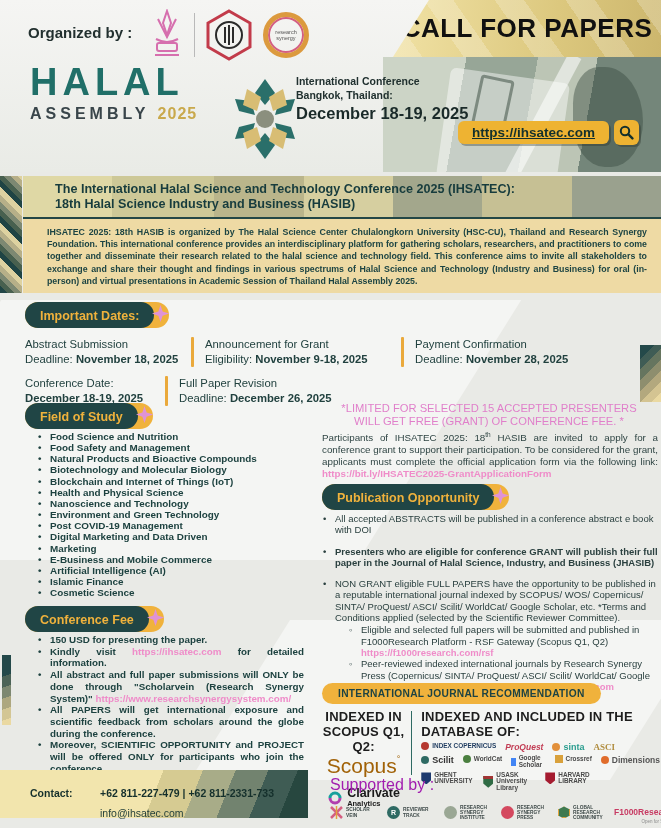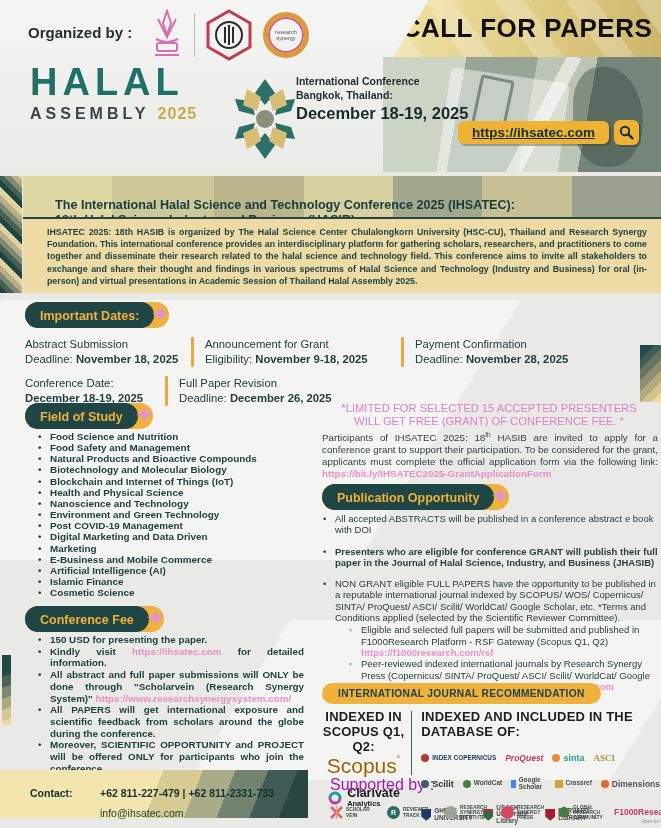--- a/index.html
+++ b/index.html
@@ -35,21 +35,21 @@
   .conf-info{position:absolute;left:296px;top:74px;line-height:14px}
   .conf-info .ci{font-size:10.5px;font-weight:700;color:#20302f}
   .conf-date{font-size:16.5px;font-weight:800;color:#1a2a29;margin-top:4px}
   .url-row{position:absolute;left:458px;top:120px;display:flex;gap:5px;align-items:center}
   .url-main{background:#eeb332;border-radius:6px;padding:4px 14px;font-weight:800;font-size:13.5px;
             color:#13302d;text-decoration:underline;white-space:nowrap;box-shadow:2px 2px 0 rgba(40,50,40,.35)}
   .url-mag{width:25px;height:25px;background:#eeb332;border-radius:6px;display:flex;align-items:center;justify-content:center;box-shadow:2px 2px 0 rgba(40,50,40,.35)}
   
   .edge-stripes{position:absolute;left:0;top:176px;width:22px;height:117px;
      background:repeating-linear-gradient(45deg,#1f4444 0 5px,#48604f 5px 10px,#7d8872 10px 15px,#b7af88 15px 20px,#ded2a0 20px 25px)}
-  .title-banner{position:absolute;left:23px;top:176px;width:638px;height:41px;padding:22px 0 0 32px;
+  .title-banner{position:absolute;left:23px;top:176px;width:638px;height:41px;padding:6px 0 0 32px;
      background:linear-gradient(90deg,#dfd8a5 0 14%,#cdc897 14% 30%,#bab58b 30% 44%,#d6cfa0 44% 58%,#a3a78c 58% 72%,#c6c094 72% 86%,#9aa18e 86% 100%)}
   .title-banner div{font-size:12.6px;font-weight:800;color:#173c3d;line-height:15px}
   .intro{position:absolute;left:23px;top:217px;width:638px;height:76px;background:#eedaa4;border-top:2px solid #234746;padding:7px 14px 0 24px}
   .intro p{font-size:8.8px;font-weight:700;color:#1c4443;line-height:12.2px;text-align:justify}
   
   .pill{position:relative;display:inline-flex;background:#f0b23c;border-radius:14px;padding-right:15px}
   .pill-inner{background:#204545;border-radius:14px;padding:4px 15px}
   .pill-label{font-size:12.5px;font-weight:800;color:#f0b23c;white-space:nowrap}
   .pill-sparkle{position:absolute;right:0;top:3px}
   .pill-gold{display:inline-block;background:#f0b23c;border-radius:13px;padding:5px 16px;font-size:10.2px;font-weight:800;color:#1d4343;letter-spacing:.3px}
@@ -89,21 +89,21 @@
   .jr-cols{position:absolute;left:322px;top:709px;width:338px;display:flex}
   .jr-left{width:138px;text-align:center}
   .jr-h{font-size:13px;font-weight:800;color:#1d1d1d;letter-spacing:.2px}
   .scopus{font-size:21px;font-weight:400;color:#a16207;}
   .scopus i{font-style:normal;font-size:9px;vertical-align:top}
   .clarivate{display:flex;align-items:center;justify-content:center;gap:4px;margin-top:9px}
   .clarivate .cl1{font-size:12.5px;font-weight:800;color:#1a1a1a;line-height:12px;text-align:right}
   .clarivate .cl2{font-size:7.5px;font-weight:700;color:#1a1a1a;text-align:left}
   .jr-div{width:2px;background:#2e6a63;height:64px;margin:2px 9px 0 6px}
   .jr-right{flex:1}
-  .jr-row{display:flex;align-items:center;gap:9px;margin-top:14px}
+  .jr-row{display:flex;align-items:flex-start;gap:9px;margin-top:3px}
   .chip{display:flex;align-items:center;gap:3px}
   .chip .lab{font-size:6.4px;font-weight:700;color:#4a4a4a;line-height:6.8px}
   .dot{width:8px;height:8px;border-radius:50%}
   .sq{width:8px;height:8px}
   .shield{width:10px;height:12px;clip-path:polygon(0 0,100% 0,100% 65%,50% 100%,0 65%)}
   .lab-narrow{display:inline-block;width:40px}
   
   .t-proquest{font-size:8.5px;font-weight:800;font-style:italic;color:#c23d54}
   .t-sinta{font-size:9px;font-weight:800;color:#2a9d8f}
   .t-asci{font-size:9px;font-weight:700;color:#b08d3f;font-family:"Liberation Serif",serif}

